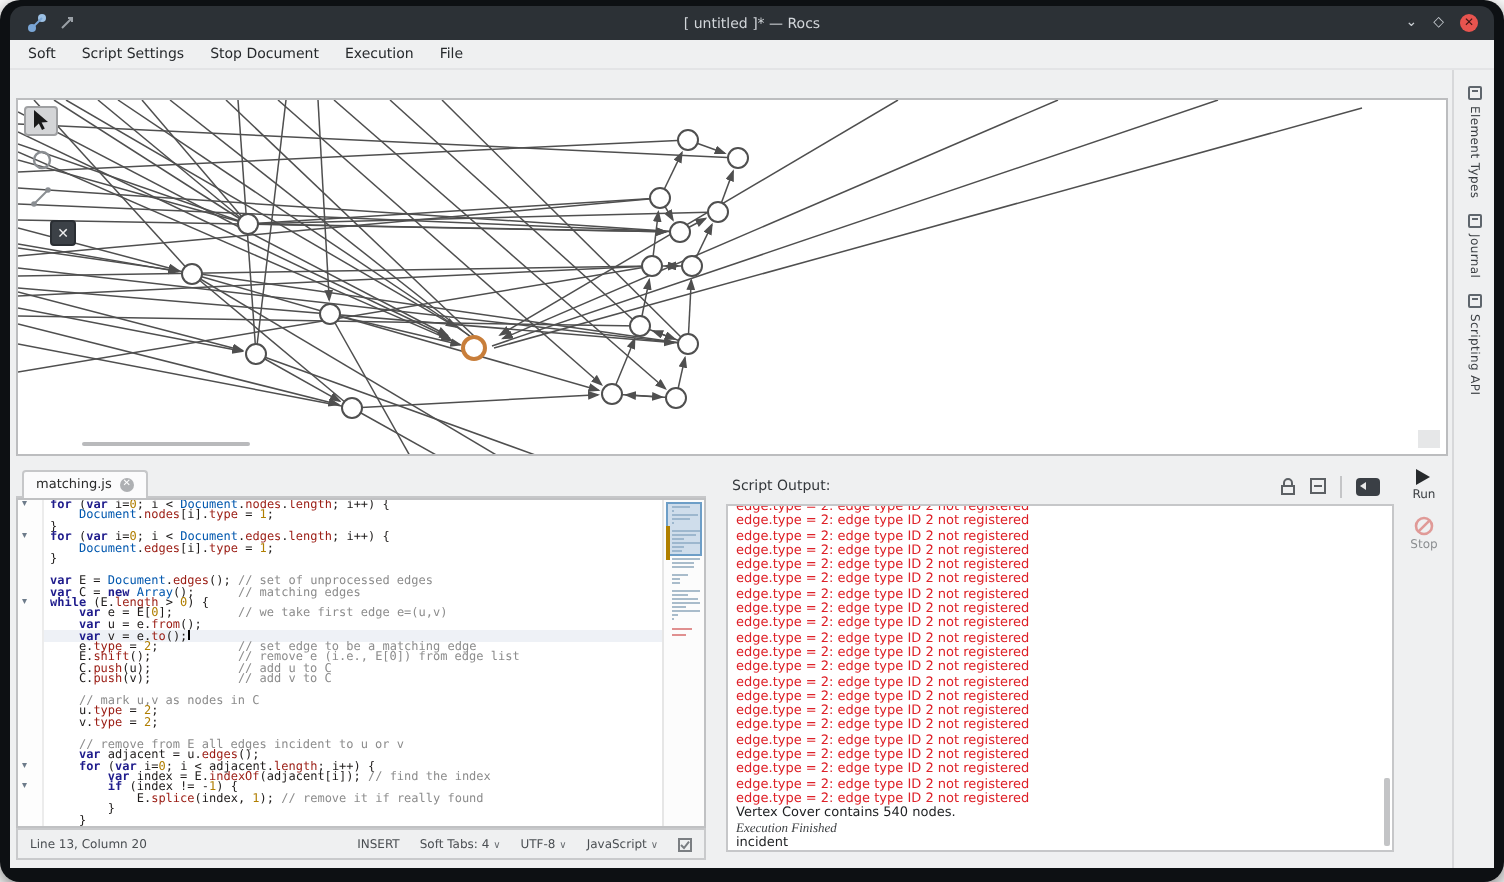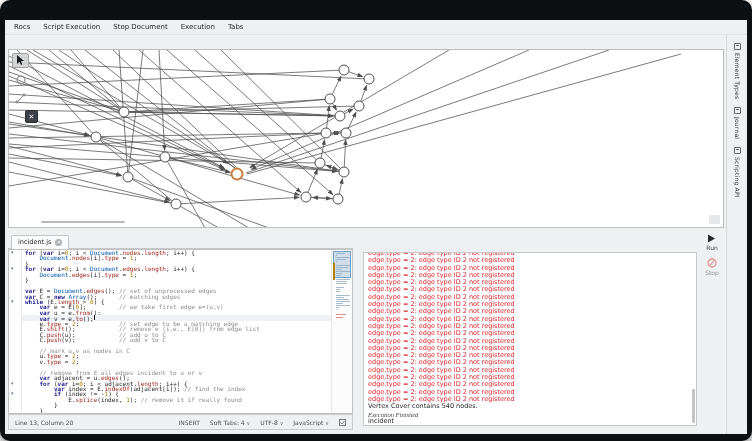--- a/index.html
+++ b/index.html
@@ -71,29 +71,47 @@
   .run-btn,.stop-btn{display:flex;flex-direction:column;align-items:center;gap:1px;}
   .btn-label{font-size:6px;color:#3a3e42;}
   .stop-btn{opacity:.55;margin-top:5px;}
 </style>
 </head>
 <body>
 
 <div class="stage">
   <div class="frame"></div>
 
+  <div class="titlebar">
+    <div class="tb-icons-left">
+      <svg width="11" height="11">
+        <circle cx="3" cy="8" r="2" fill="#7aa6d6"></circle>
+          <circle cx="8" cy="3" r="2" fill="#9cc0e4"></circle>
+          <line x1="3" y1="8" x2="8" y2="3" stroke="#7aa6d6" stroke-width="1"></line>
+      </svg>
+      <svg width="7" height="7">
+        <path d="M1,6 L6,1 M4,1 L6,1 L6,3" stroke="#9aa0a6" stroke-width="1" fill="none"></path>
+      </svg>
+    </div>
+    <div class="title-text">[ untitled ]* — Rocs</div>
+    <div class="tb-icons-right">
+      <span class="win-btn">⌄</span>
+      <span class="win-btn">◇</span>
+      <span class="close-btn">✕</span>
+    </div>
+  </div>
 
   <div class="body"></div>
 
   <div class="menubar">
-      <span class="menu-item">Rocs</span>
-      <span class="menu-item">Script Execution</span>
+      <span class="menu-item">Soft</span>
+      <span class="menu-item">Script Settings</span>
       <span class="menu-item">Stop Document</span>
       <span class="menu-item">Execution</span>
-      <span class="menu-item">Tabs</span>
+      <span class="menu-item">File</span>
     </div>
 
 
   <div class="canvas">
     <svg id="graph-svg" width="714" height="177" viewBox="0 0 714 177">
         <defs>
           <marker id="arr" markerWidth="6" markerHeight="5" refX="5" refY="2.2" orient="auto" markerUnits="userSpaceOnUse">
             <path d="M0,0 L6,2.2 L0,4.4 Z" fill="#4f4f4f"></path>
           </marker>
         </defs>
@@ -223,21 +241,21 @@
       </div>
       <div class="dock-tab">
         <span class="dock-icon"></span>
         <span class="vlabel">Scripting API</span>
       </div>
     </div>
 
   <div class="editor-panel">
     <div class="editor-tabbar">
       <div class="editor-tab">
-        <span>incident.js</span>
+        <span>matching.js</span>
         <span class="tab-close">✕</span>
       </div>
     </div>
     <div class="editor">
       <div id="code-lines">
           <div class="code-line">
             <div class="gutter">
               <span class="fold">▾</span>
             </div>
             <div class="ctext"><span class="sk">for</span><span class="st"> (</span><span class="sk">var</span><span class="st"> i=</span><span class="sn">0</span><span class="st">; i &lt; </span><span class="sb">Document</span><span class="st">.</span><span class="sm">nodes</span><span class="st">.</span><span class="sm">length</span><span class="st">; i++) {</span></div>
@@ -415,20 +433,35 @@
         <span><span>JavaScript</span> <span class="chev">∨</span></span>
         <svg width="7" height="7">
             <rect x="0.5" y="0.5" width="6" height="6" fill="none" stroke="#7a7e82"></rect>
             <path d="M1.5,3.5 L3,5 L5.5,1.8" stroke="#7a7e82" fill="none"></path>
           </svg>
       </span>
     </div>
   </div>
 
   <div class="output-panel">
+    <div class="output-header">
+      <span class="output-title">Script Output:</span>
+      <span class="oh-icons">
+        <svg width="8" height="9">
+            <path d="M2,4 L2,2.5 A2,2 0 0 1 6,2.5 L6,4" fill="none" stroke="#5c6064"></path>
+            <rect x="1" y="4" width="6" height="4" fill="none" stroke="#5c6064"></rect>
+          </svg>
+        <svg width="8" height="8">
+            <rect x="0.5" y="0.5" width="7" height="7" fill="none" stroke="#5c6064"></rect>
+            <line x1="2" y1="4" x2="6" y2="4" stroke="#5c6064"></line>
+          </svg>
+        <span class="vsep"></span>
+        <span class="dbg-icon"></span>
+      </span>
+    </div>
     <div class="output-box">
       <div class="out-lines" id="out-lines">
           <div class="out-line out-err">edge.type = 2: edge type ID 2 not registered</div>
           <div class="out-line out-err">edge.type = 2: edge type ID 2 not registered</div>
           <div class="out-line out-err">edge.type = 2: edge type ID 2 not registered</div>
           <div class="out-line out-err">edge.type = 2: edge type ID 2 not registered</div>
           <div class="out-line out-err">edge.type = 2: edge type ID 2 not registered</div>
           <div class="out-line out-err">edge.type = 2: edge type ID 2 not registered</div>
           <div class="out-line out-err">edge.type = 2: edge type ID 2 not registered</div>
           <div class="out-line out-err">edge.type = 2: edge type ID 2 not registered</div>

